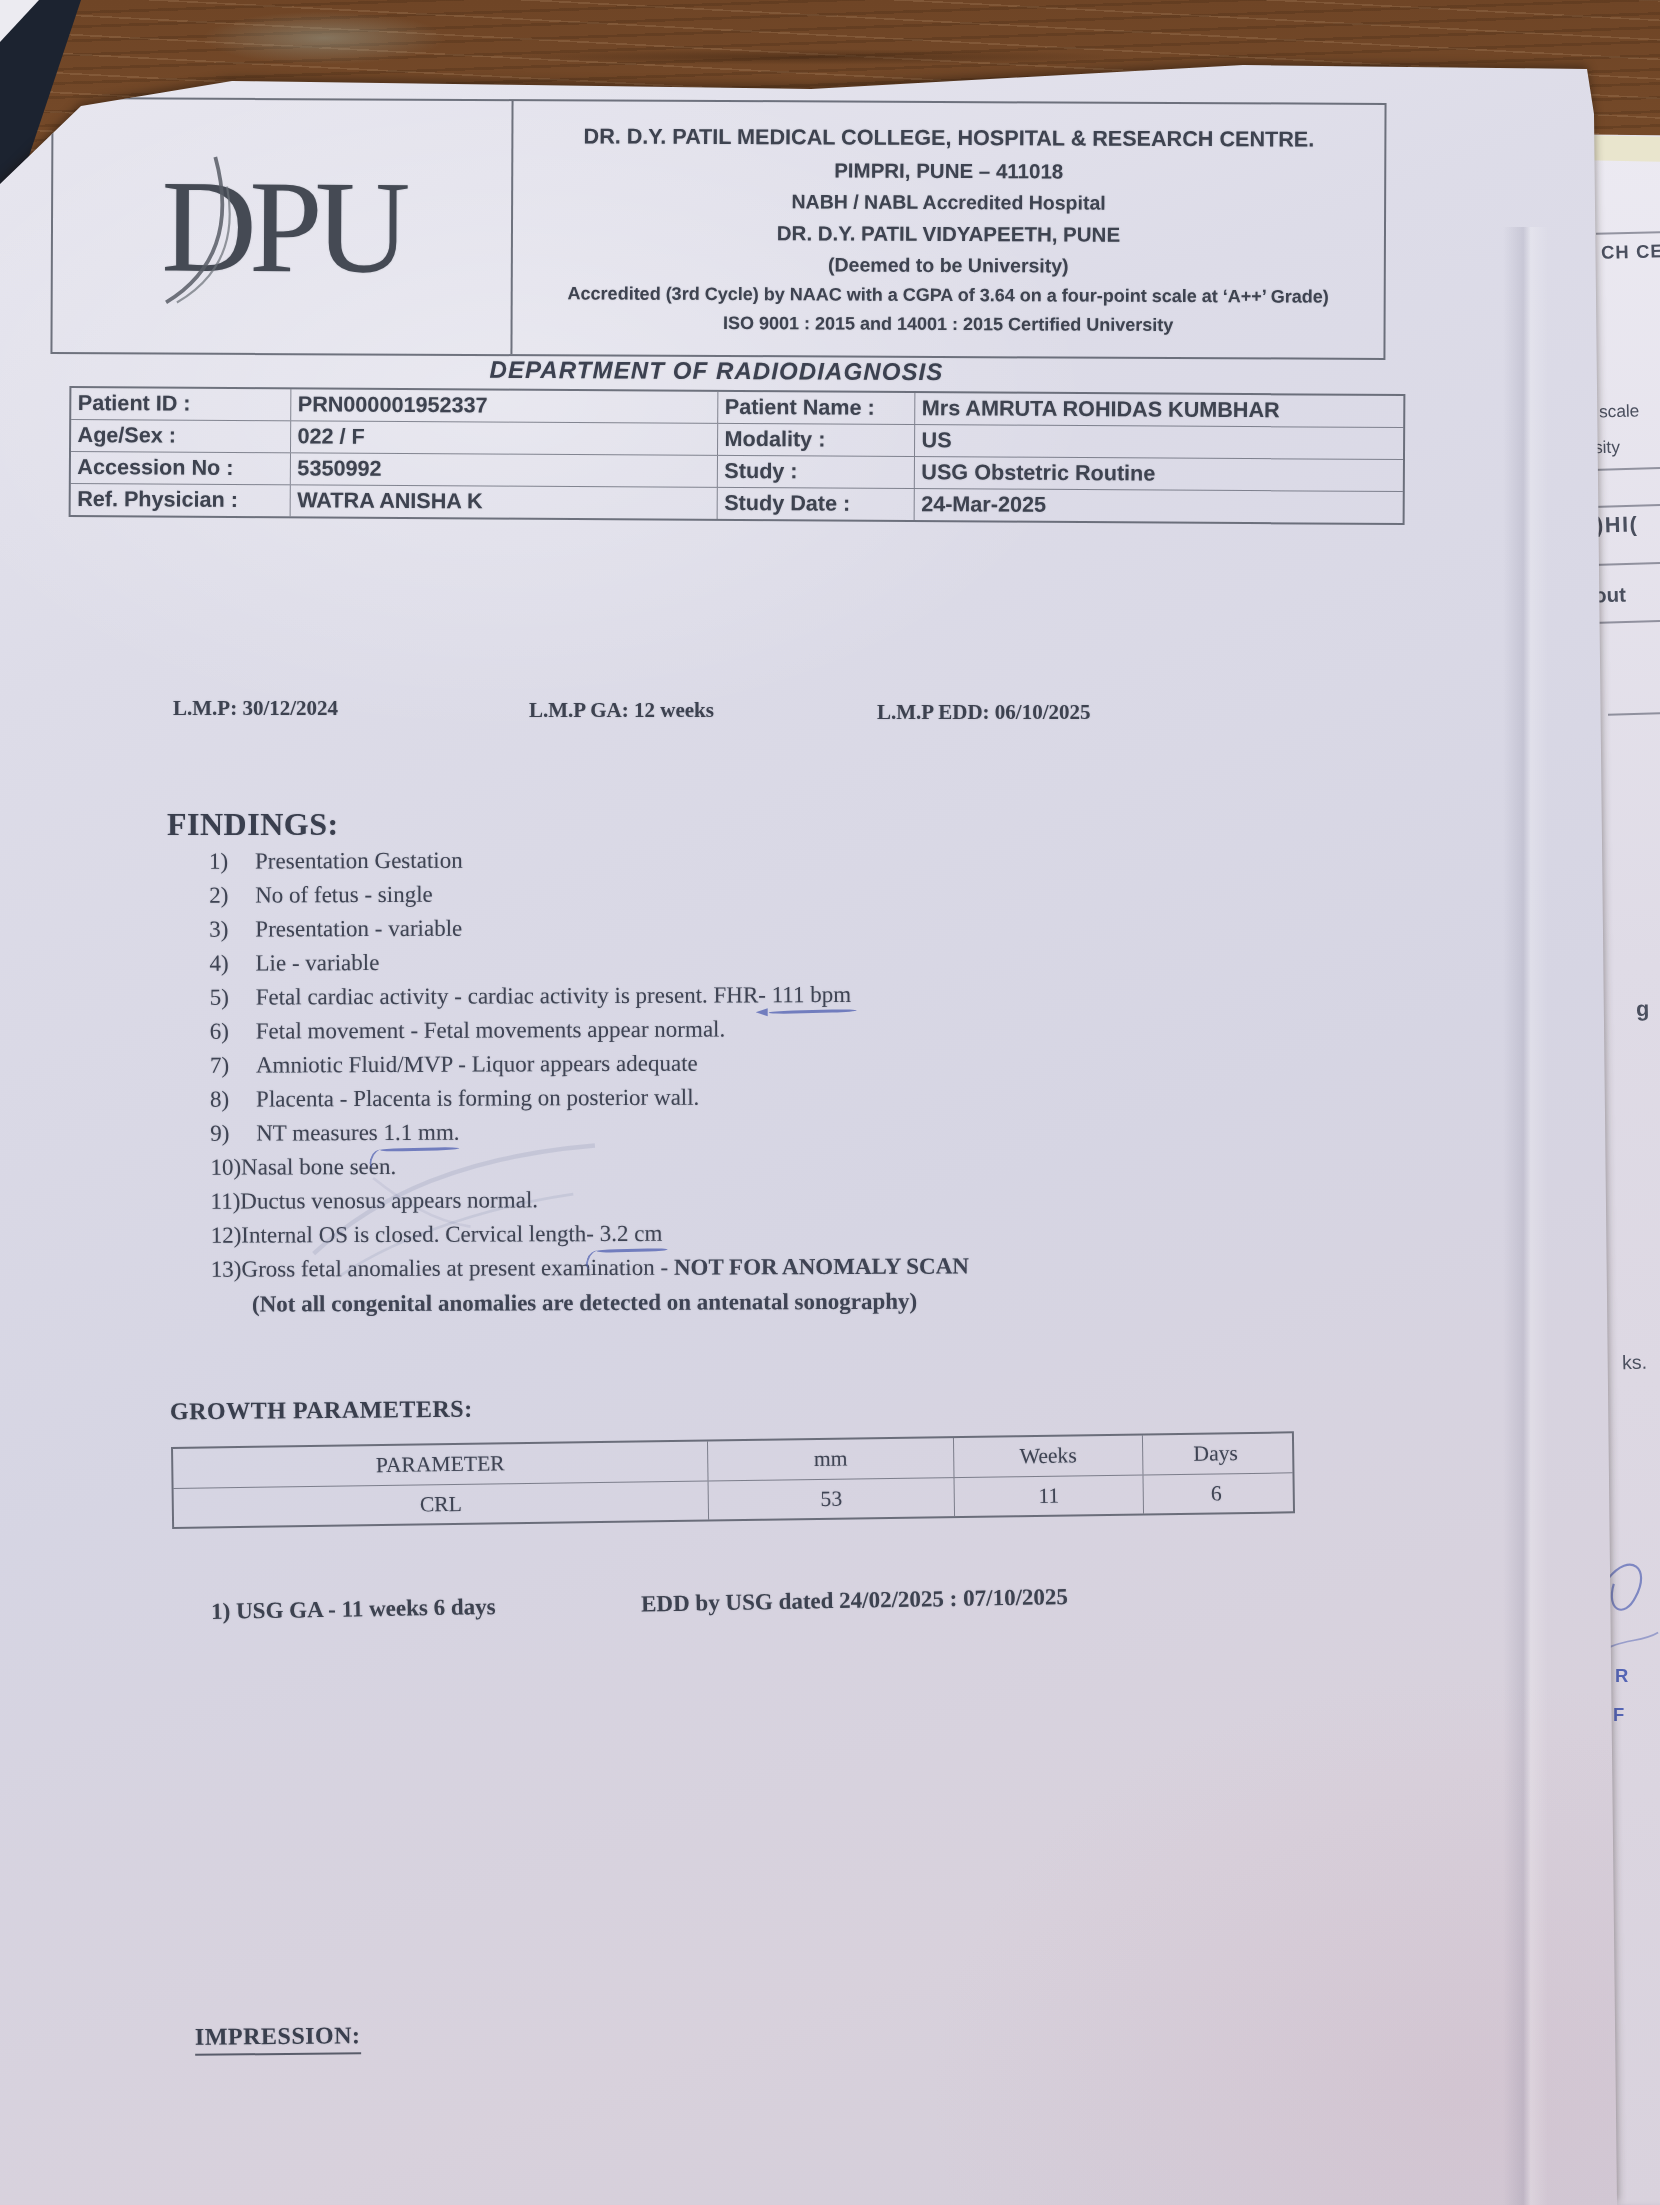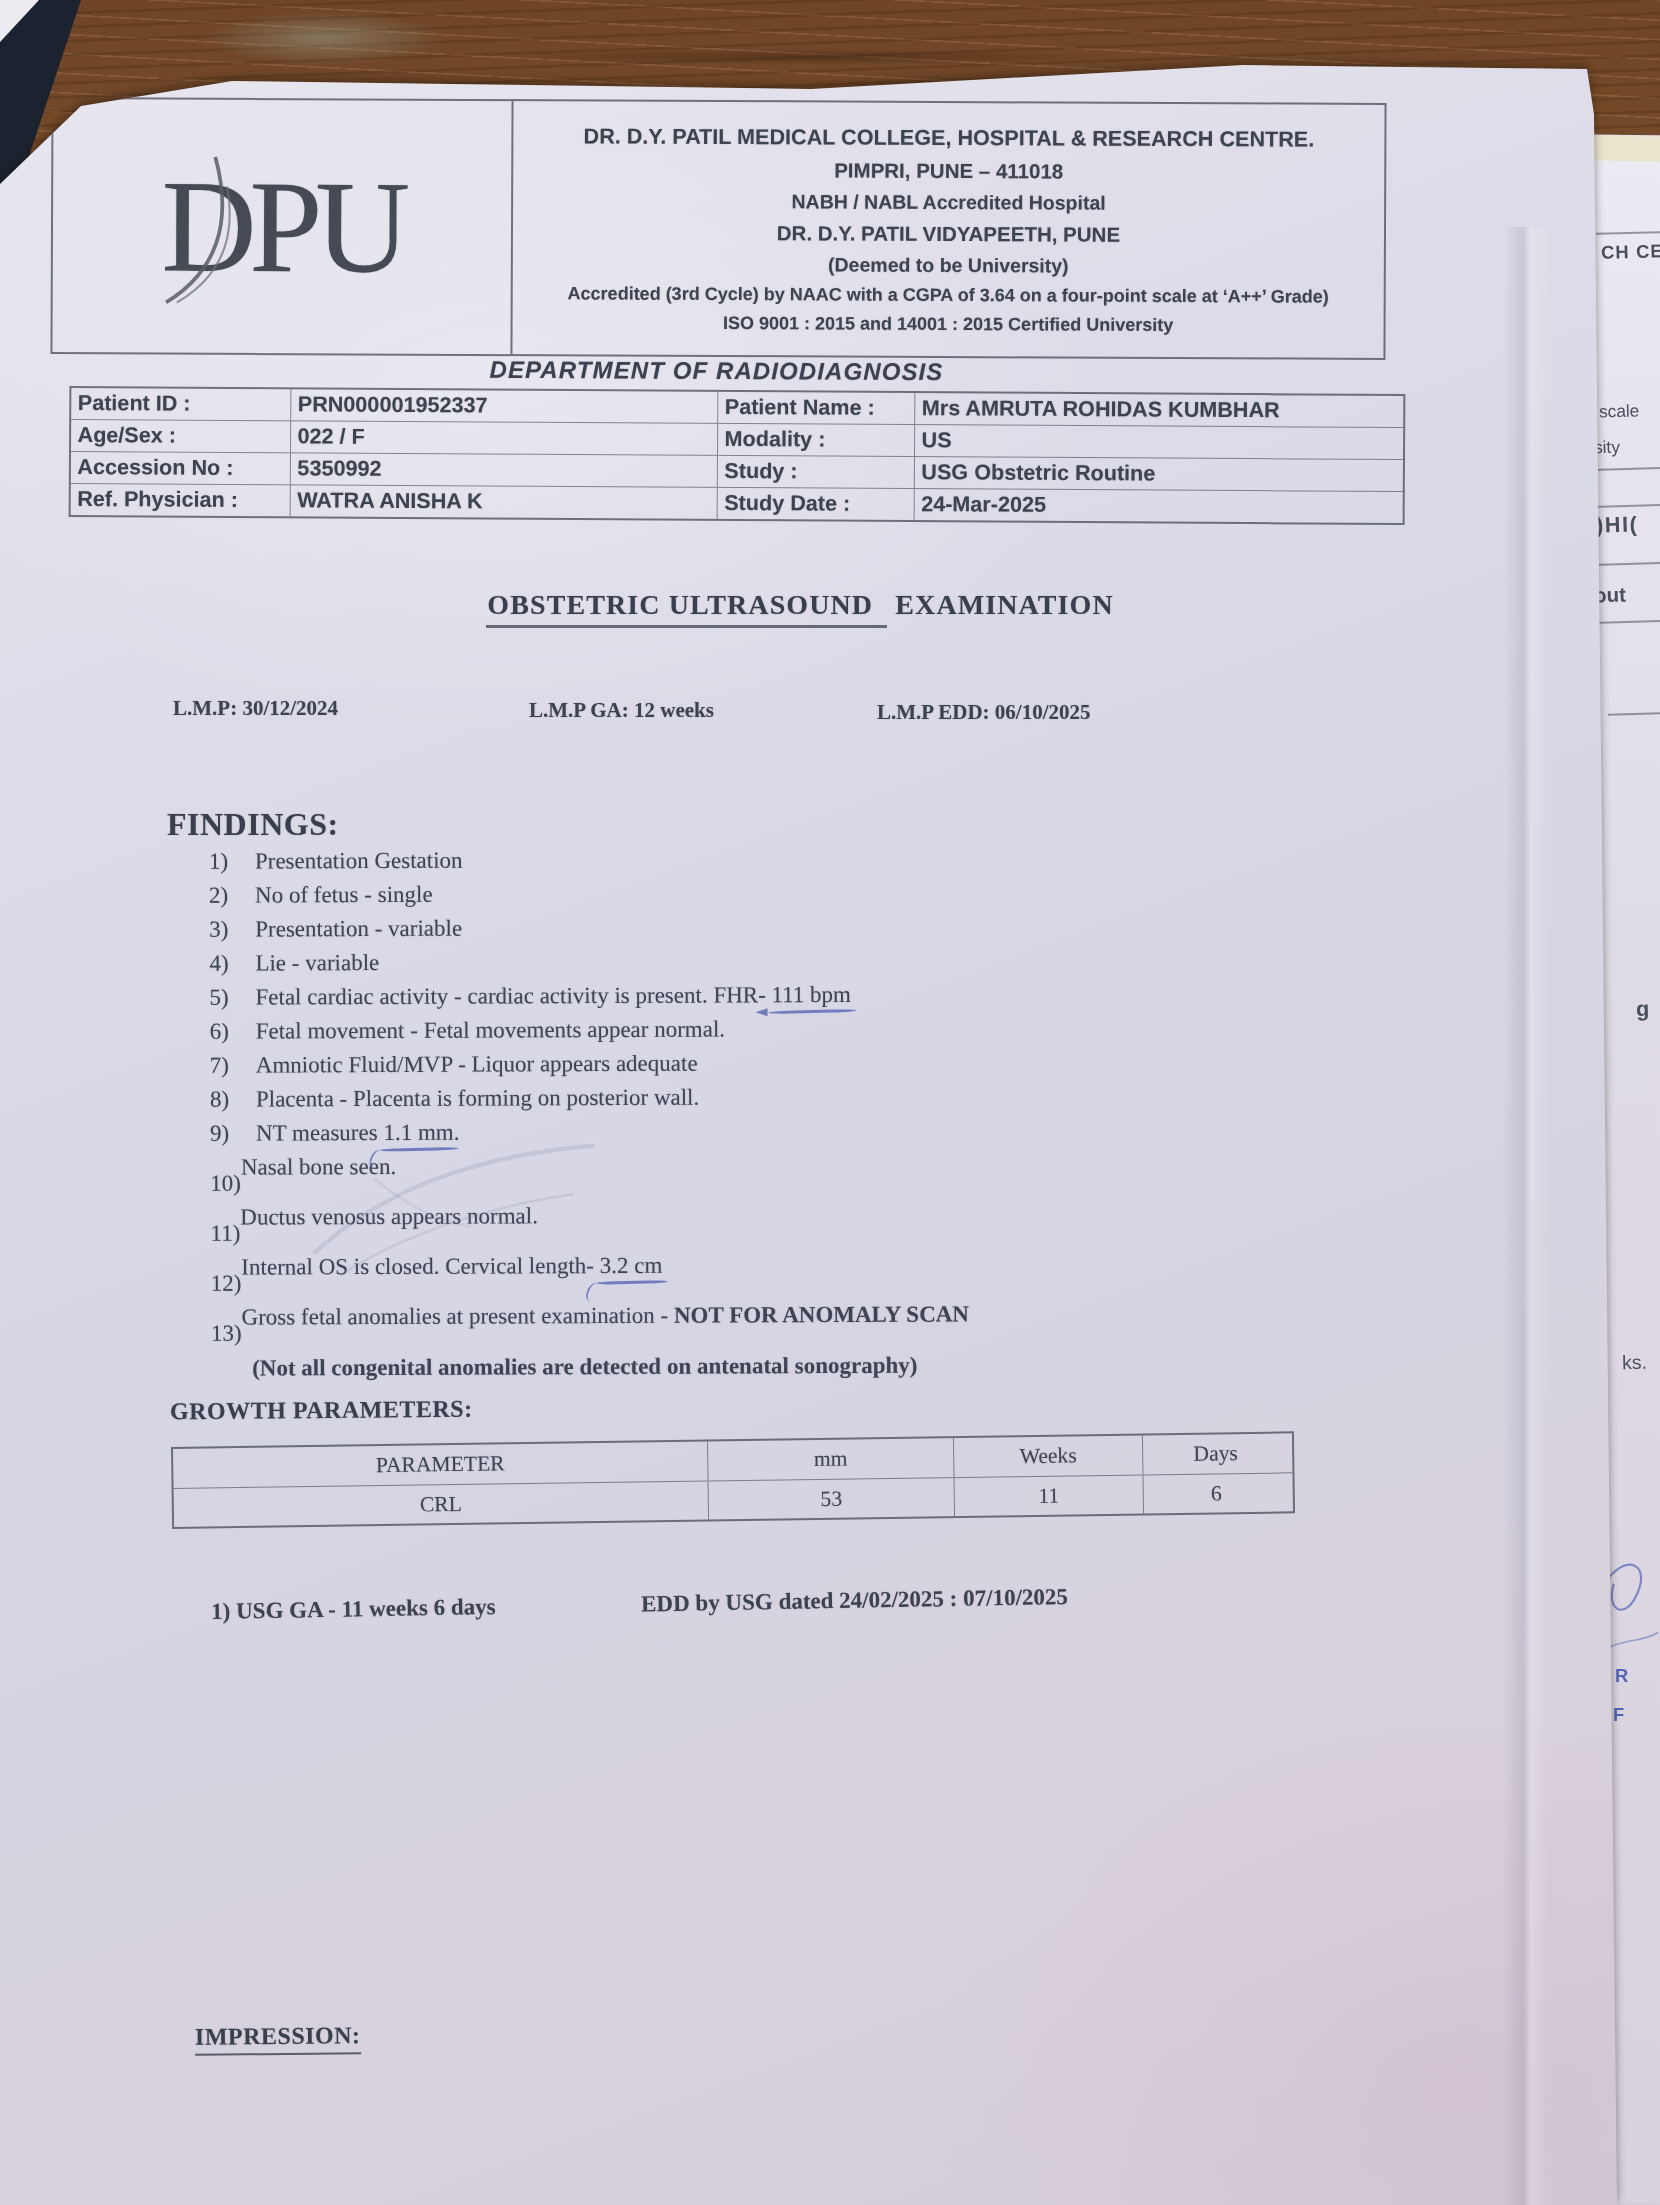--- a/index.html
+++ b/index.html
@@ -82,21 +82,21 @@
   .lmp-a,.lmp-b,.lmp-c{position:absolute;font-weight:bold;font-size:21px;color:#3d4250;white-space:nowrap;}
   .lmp-a{left:173px;top:696px;} .lmp-b{left:529px;top:698px;} .lmp-c{left:877px;top:700px;}
 
   
   .findings-h{position:absolute;left:167px;top:806px;font-weight:bold;font-size:32px;
     letter-spacing:0.5px;color:#3a3f4e;}
   .f-list{position:absolute;left:210px;top:842px;width:1254px;font-size:23px;
     color:#3f4454;transform:rotate(-.25deg);}
   .f-item{display:flex;line-height:34px;white-space:nowrap;}
   .f-num{width:46px;flex:0 0 auto;}
-  .f-item:nth-child(n+10) .f-num{width:auto;margin-top:16px;}
+  .f-item:nth-child(n+10) .f-num{width:auto;}
   .f-strong{font-weight:bold;}
   .f-note{line-height:35px;font-weight:bold;margin-left:41px;white-space:nowrap;}
   .pen-u{position:relative;}
   .pen-u:empty::after,.pen-u:empty::before{display:none;}
   .pen-u::after{content:"";position:absolute;left:-3.2px;right:-5.4px;bottom:-5.4px;height:2.7px;
     background:#5767b4;opacity:.8;border-radius:50%/100%;transform:rotate(-1.2deg);}
   .f-item:nth-child(5) .pen-u::before{content:"";position:absolute;left:-16px;bottom:-8.6px;
     border:solid transparent;border-width:4.3px 12px 4.3px 0;border-right-color:#5767b4;opacity:.8;}
   .f-item:nth-child(9) .pen-u::before,
   .f-item:nth-child(12) .pen-u::before{content:"";position:absolute;left:-13px;bottom:-24px;
@@ -199,21 +199,20 @@
           <div class="pt-cell">USG Obstetric Routine</div>
         </div>
         <div class="pt-row">
           <div class="pt-cell">Ref. Physician :</div>
           <div class="pt-cell">WATRA ANISHA K</div>
           <div class="pt-cell">Study Date :</div>
           <div class="pt-cell">24-Mar-2025</div>
         </div>
       </div>
 
-      <div class="exam-title"><span class="u">OBSTETRIC ULTRASOUND</span><span> EXAMINATION</span></div>
 
       <div class="lmp-a">L.M.P: 30/12/2024</div>
       <div class="lmp-b">L.M.P GA: 12 weeks</div>
       <div class="lmp-c">L.M.P EDD: 06/10/2025</div>
 
       <div class="findings-h">FINDINGS:</div>
       <div class="f-list">
         <div class="f-item">
             <span class="f-num">1)</span>
             <span class="f-text"><span>Presentation Gestation</span><span class="pen-u"></span><span></span><span class="f-strong"></span></span>

